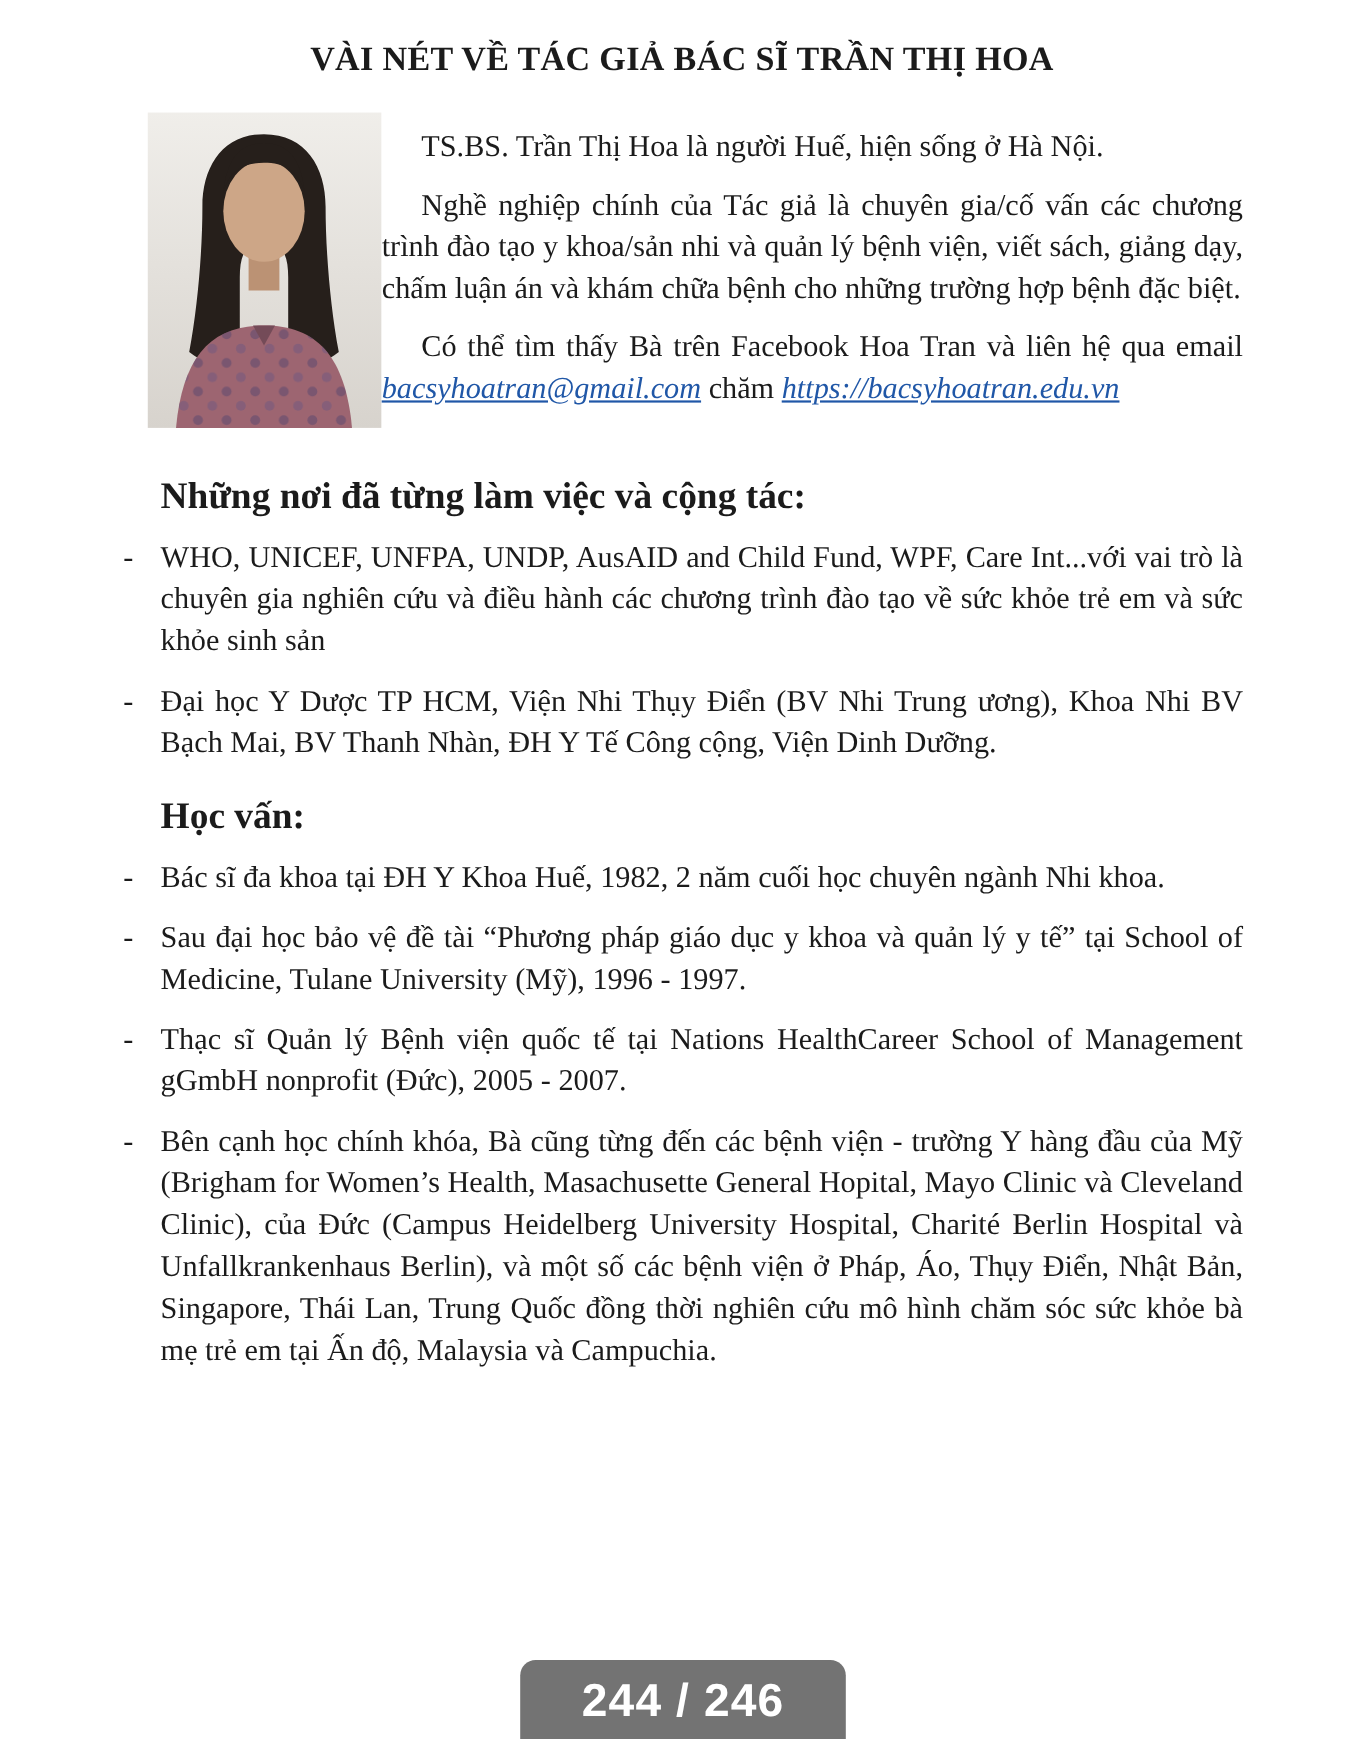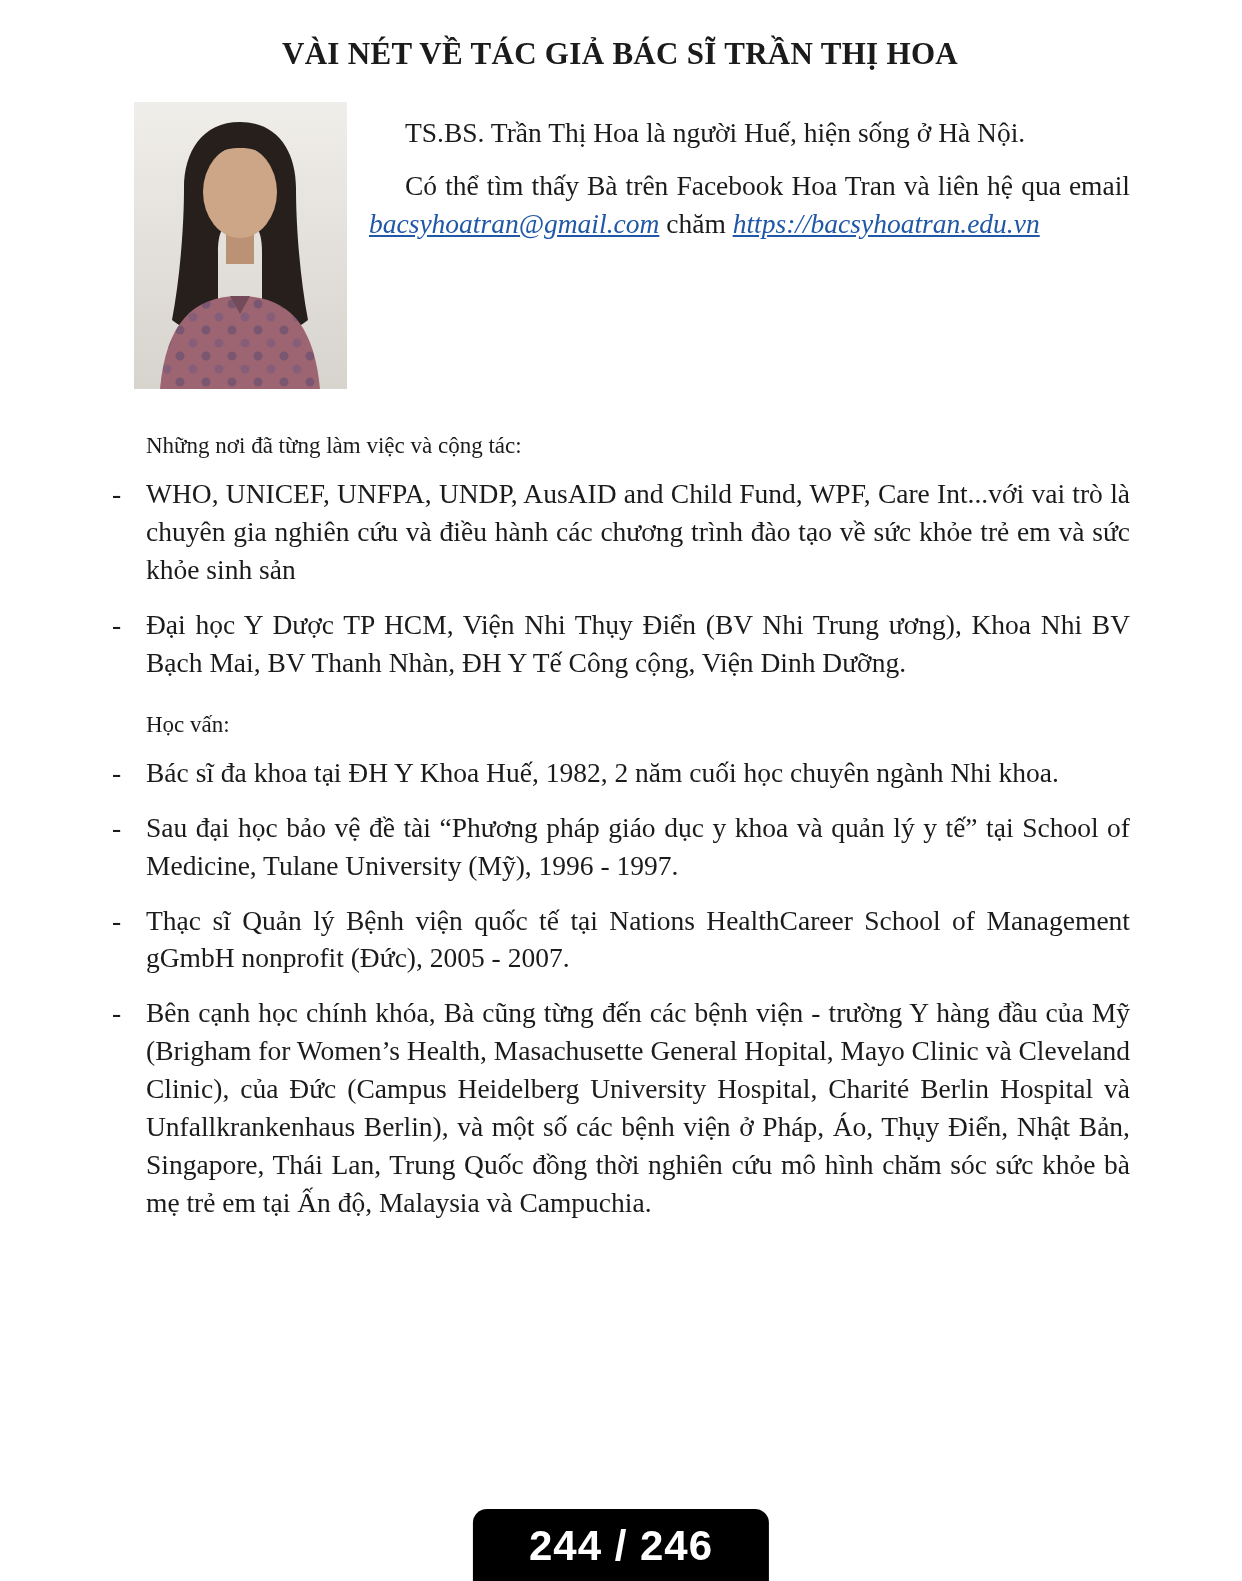--- a/index.html
+++ b/index.html
@@ -21,36 +21,36 @@
     margin-top:20px;
   }
 
   .intro { display:flex; margin-top:30px; }
   .photo {
     flex:0 0 auto;
     width:213px; height:287px;
     margin-left:24px;
     overflow:hidden;
   }
-  .intro-text { flex:1; padding-left:22px; padding-top:12px; }
+  .intro-text { flex:1; padding-top:12px; }
 
   .para {
     font-size:27.5px;
     line-height:1.38;
     text-align:justify;
     text-indent:36px;
     margin-bottom:15px;
   }
   .para:last-child { margin-bottom:0; }
 
   a.link { color:#2057a7; text-decoration:underline; cursor:pointer;font-style:italic; }
 
   .section-heading {
-    font-size:23px;
-    font-weight:400;
+    font-size:34px;
+    font-weight:700;
     margin:30px 0 16px 36px;
   }
   .first-heading { margin-top:44px; }
 
   .list-item {
     position:relative;
     padding-left:36px;
     font-size:27.5px;
     line-height:1.38;
     text-align:justify;
@@ -66,21 +66,21 @@
     white-space:nowrap;
     font-size:26px;
     transform:scaleX(0.84);
     transform-origin:0 50%;
   }
 
   .footer-badge {
     position:absolute;
     left:50%; bottom:0;
     transform:translateX(-50%);
-    background:#000000;
+    background:#737373;
     color:#ffffff;
     font-family:"Liberation Sans", sans-serif;
     font-weight:700;
     font-size:42px;
     line-height:1;
     padding:16px 56px 14px 56px;
     border-radius:14px 14px 0 0;
     letter-spacing:1px;
   }
 </style>
@@ -109,20 +109,21 @@
         <path d="M92,126 h28 v36 h-28 z" fill="#bb9274"></path>
         <ellipse cx="106" cy="90" rx="37" ry="46" fill="#cda687"></ellipse>
         <path d="M69,74 C72,40 86,28 106,28 C126,28 140,40 143,74 C138,52 124,46 106,46 C88,46 74,52 69,74 Z" fill="#261f1b"></path>
         <path d="M26,287 C32,222 58,194 106,194 C154,194 180,222 186,287 Z" fill="#9d6571"></path>
         <path d="M26,287 C32,222 58,194 106,194 C154,194 180,222 186,287 Z" fill="url(#clothDots)" opacity="0.5"></path>
         <path d="M96,194 L106,212 L116,194 Z" fill="#744b58"></path>
       </svg>
     </div>
     <div class="intro-text">
       <p class="para">TS.BS. Trần Thị Hoa là người Huế, hiện sống ở Hà Nội.</p>
+      <p class="para">Nghề nghiệp chính của Tác giả là chuyên gia/cố vấn các chương trình đào tạo y khoa/sản nhi và quản lý bệnh viện, viết sách, giảng dạy, chấm luận án và khám chữa bệnh cho những trường hợp bệnh đặc biệt.</p>
       <p class="para"><span>Có thể tìm thấy Bà trên Facebook Hoa Tran và liên hệ qua email </span><a class="link">bacsyhoatran@gmail.com</a><span> chăm </span><a class="link">https://bacsyhoatran.edu.vn</a></p>
     </div>
   </div>
 
   <h2 class="section-heading first-heading">Những nơi đã từng làm việc và cộng tác:</h2>
 
   <div>
     <div class="list-item"><span class="li-text">WHO, UNICEF, UNFPA, UNDP, AusAID and Child Fund, WPF, Care Int...với vai trò là chuyên gia nghiên cứu và điều hành các chương trình đào tạo về sức khỏe trẻ em và sức khỏe sinh sản</span></div>
     <div class="list-item"><span class="li-text">Đại học Y Dược TP HCM, Viện Nhi Thụy Điển (BV Nhi Trung ương), Khoa Nhi BV Bạch Mai, BV Thanh Nhàn, ĐH Y Tế Công cộng, Viện Dinh Dưỡng.</span></div>
   </div>

